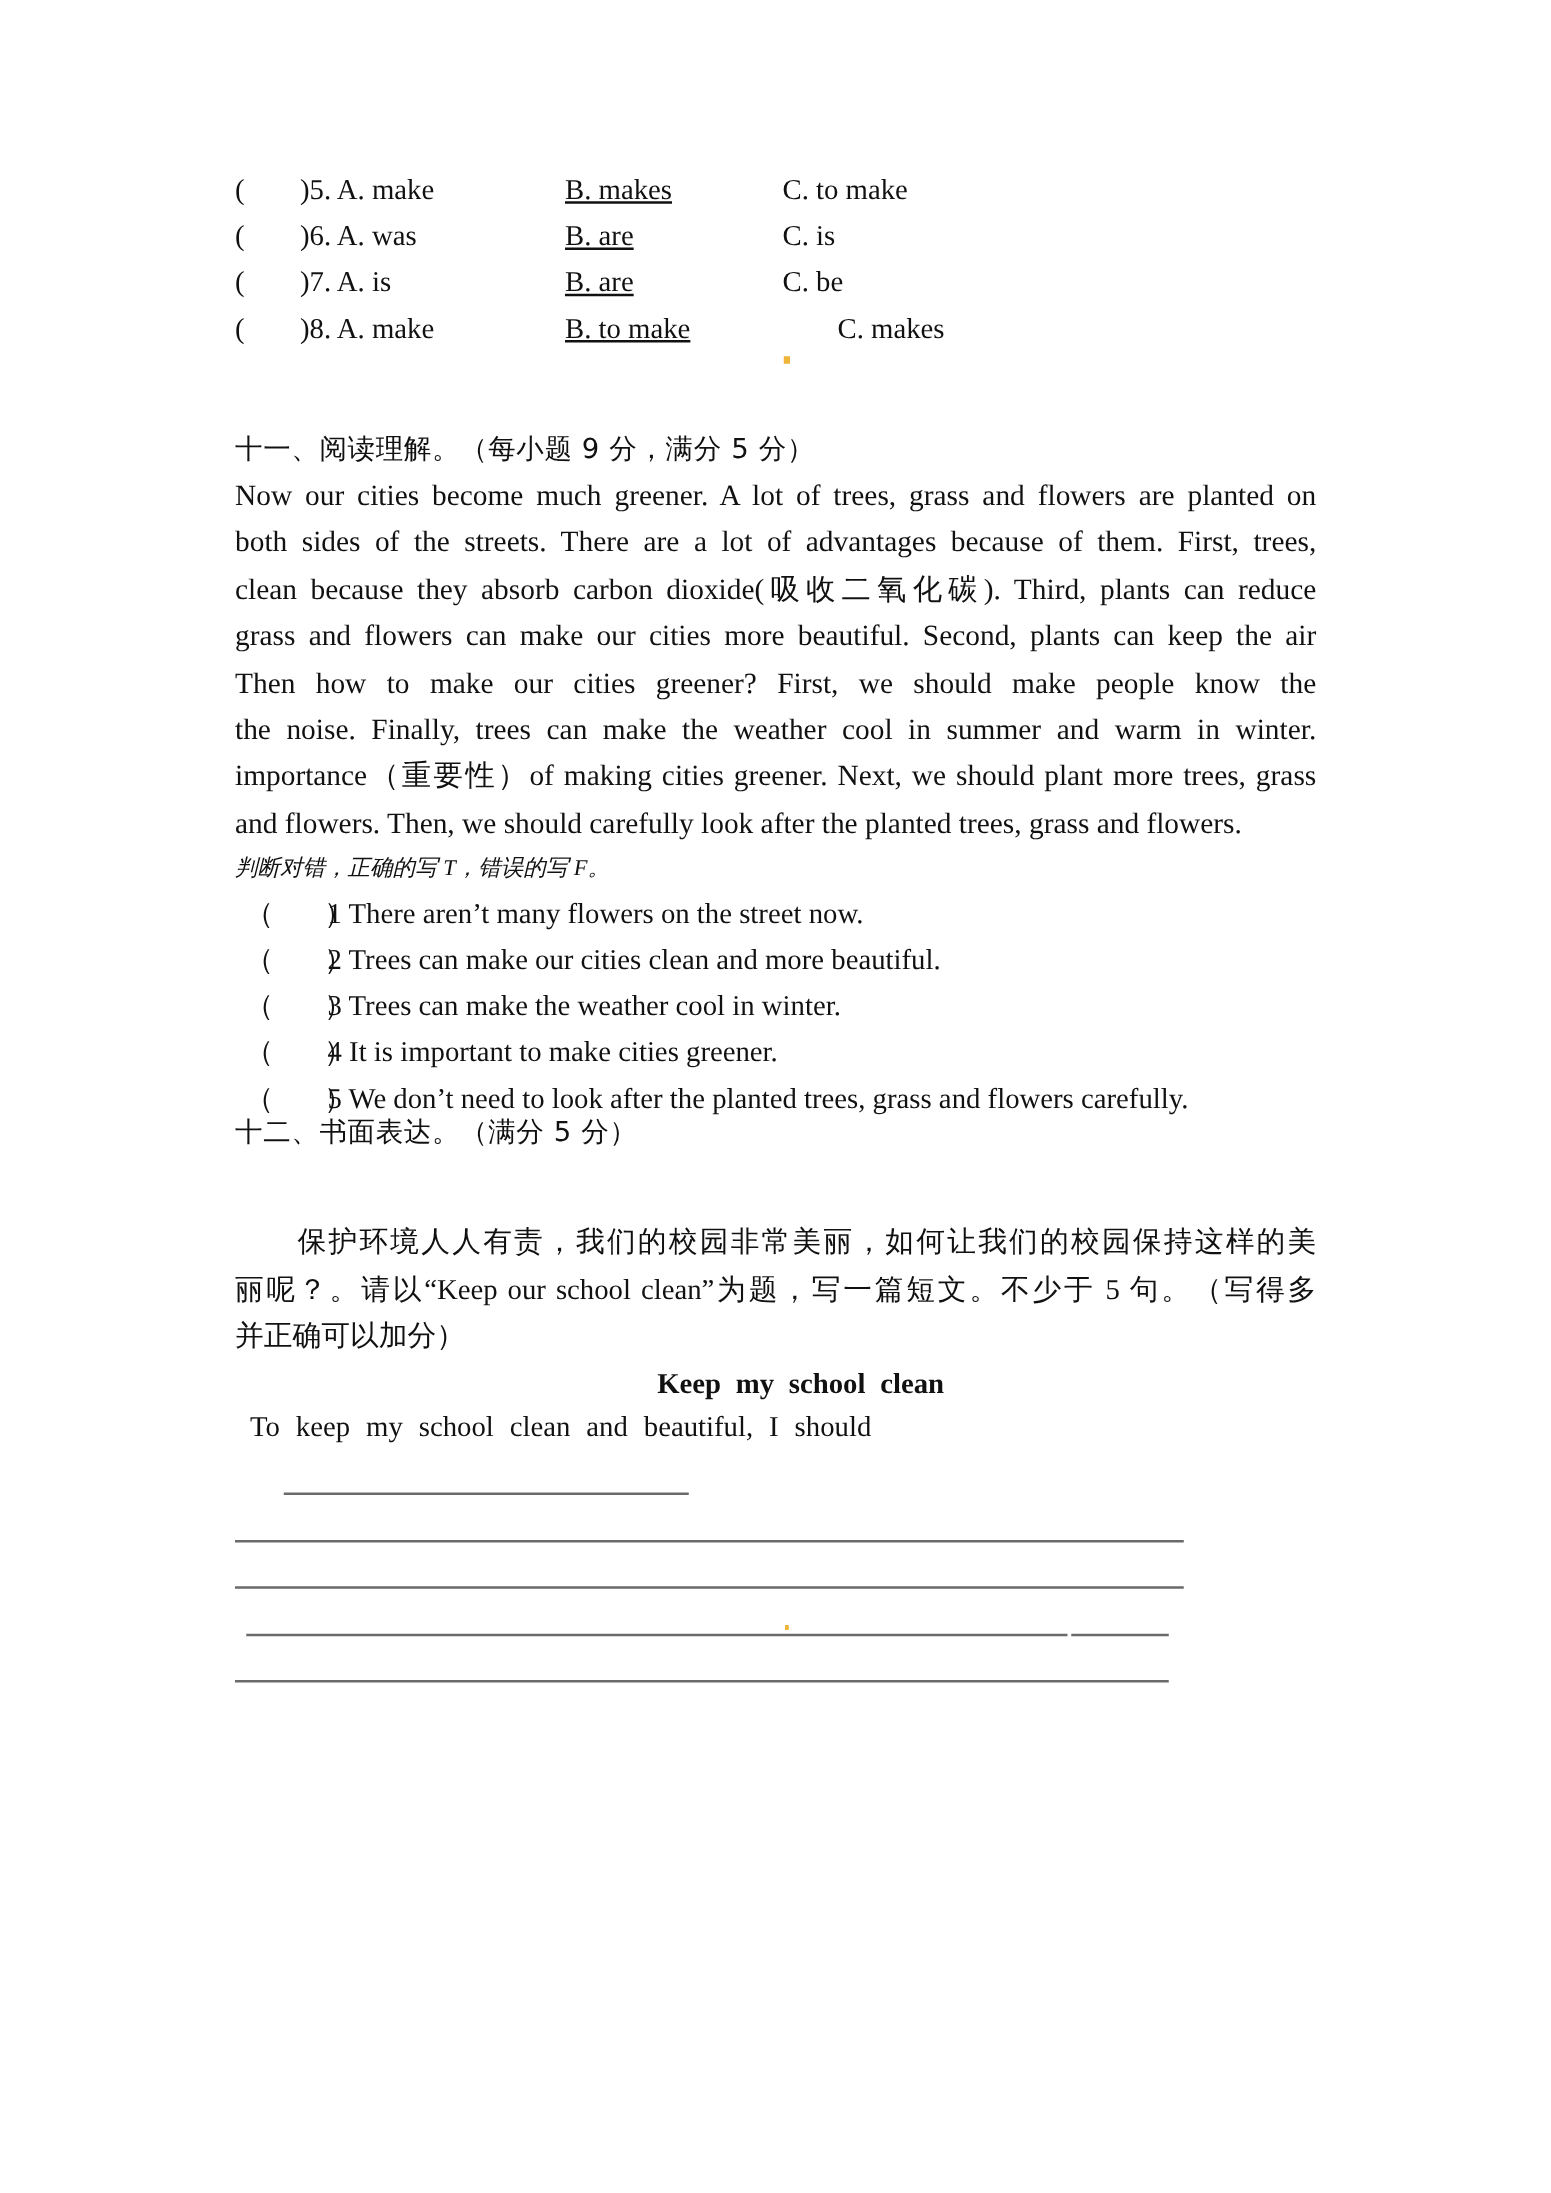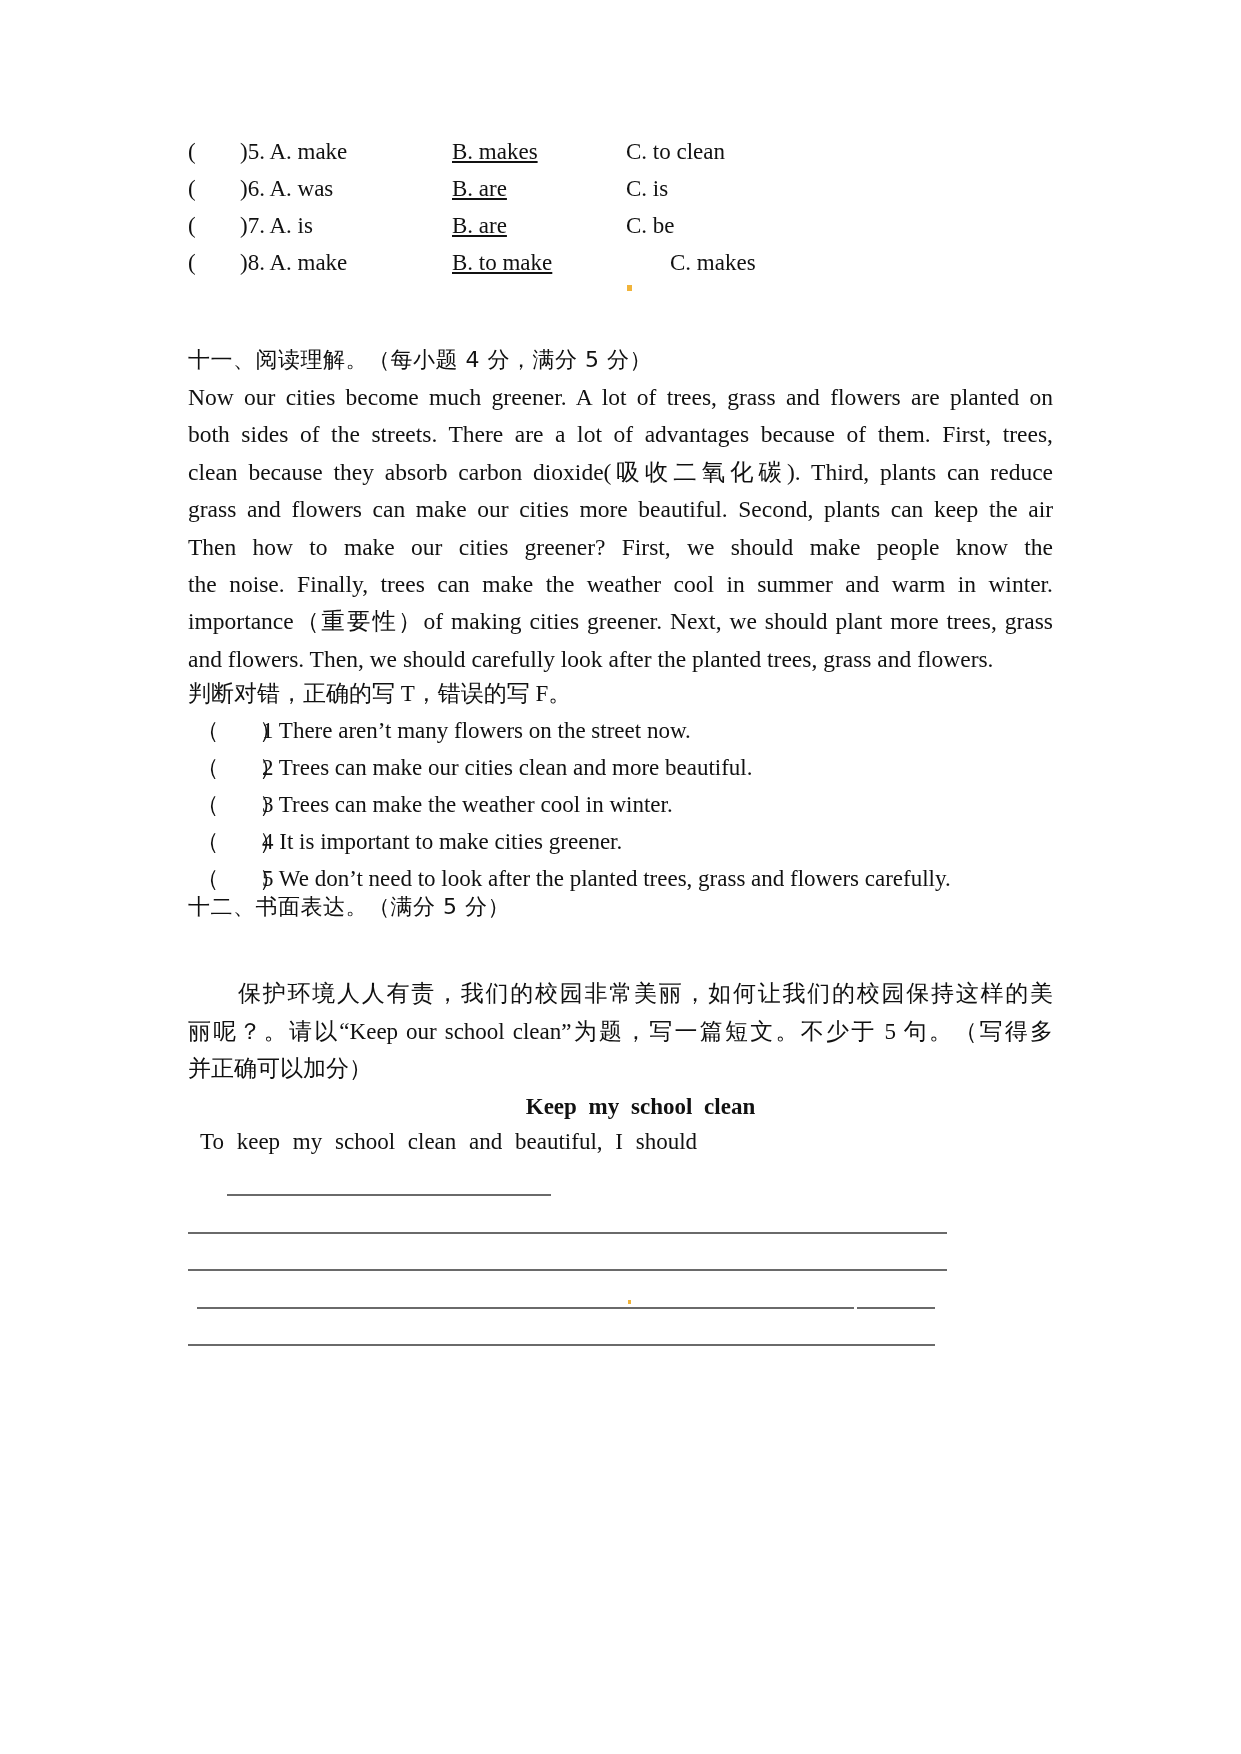--- a/index.html
+++ b/index.html
@@ -28,21 +28,21 @@
     }
 
     
     .passage {
       position: absolute; left: 188px; width: 865px; top: 379px;
       font-size: 23.5px; line-height: 37.4px; text-align: justify;
     }
     .passage p { margin: 0; text-align: justify; text-align-last: justify; }
     .passage p.last { text-align-last: left; }
 
-    .instr { position: absolute; left: 188px; top: 677px; font-size: 23px; line-height: 34px; white-space: nowrap; }
+    .instr { position: absolute; left: 188px; top: 677px; font-size: 18px; line-height: 34px; white-space: nowrap; font-style: italic; }
 
     .tf-row { position: absolute; left: 196px; font-size: 23px; line-height: 34px; white-space: nowrap; }
     .tf-row .tf-paren { position: absolute; left: 0; top: 0; }
     .tf-row .tf-text { position: absolute; left: 66px; top: 0; }
 
     .writing-prompt {
       position: absolute; left: 188px; width: 865px; top: 975px;
       font-size: 23px; line-height: 37.5px;
     }
     .writing-prompt p { margin: 0; text-align: justify; text-align-last: justify; }
@@ -60,21 +60,21 @@
   </style>
 </head>
 <body>
 
 <div class="page">
 
   <div class="mc-row" style="top:135px;">
     <span class="mc-paren">(</span>
     <span class="mc-num"><span style="position:static">)</span><span style="position:static">5.</span> <span style="position:static">A. make</span></span>
     <span class="mc-b">B. makes</span>
-    <span class="mc-c">C. to clean</span>
+    <span class="mc-c">C. to make</span>
   </div>
 
   <div class="mc-row" style="top:172px;">
     <span class="mc-paren">(</span>
     <span class="mc-num"><span style="position:static">)</span><span style="position:static">6.</span> <span style="position:static">A. was</span></span>
     <span class="mc-b">B. are</span>
     <span class="mc-c">C. is</span>
   </div>
 
   <div class="mc-row" style="top:209px;">
@@ -85,21 +85,21 @@
   </div>
 
   <div class="mc-row" style="top:246px;">
     <span class="mc-paren">(</span>
     <span class="mc-num"><span style="position:static">)</span><span style="position:static">8.</span> <span style="position:static">A. make</span></span>
     <span class="mc-b">B. to make</span>
     <span class="mc-c shifted">C. makes</span>
   </div>
   <div class="mark-dot" style="left: 627px; top: 285px; background: rgb(241, 180, 58);"></div>
 
-  <div class="section-heading" style="top:343px;">十一、阅读理解。（每小题 4 分，满分 5 分）</div>
+  <div class="section-heading" style="top:343px;">十一、阅读理解。（每小题 9 分，满分 5 分）</div>
 
   <div class="passage">
     <p>Now our cities become much greener. A lot of trees, grass and flowers are planted on</p>
     <p>both sides of the streets. There are a lot of advantages because of them. First, trees,</p>
     <p>clean because they absorb carbon dioxide(吸收二氧化碳). Third, plants can reduce</p>
     <p>grass and flowers can make our cities more beautiful. Second, plants can keep the air</p>
     <p>Then how to make our cities greener? First, we should make people know the</p>
     <p>the noise. Finally, trees can make the weather cool in summer and warm in winter.</p>
     <p>importance（重要性）of making cities greener. Next, we should plant more trees, grass</p>
     <p class="last">and flowers. Then, we should carefully look after the planted trees, grass and flowers.</p>

